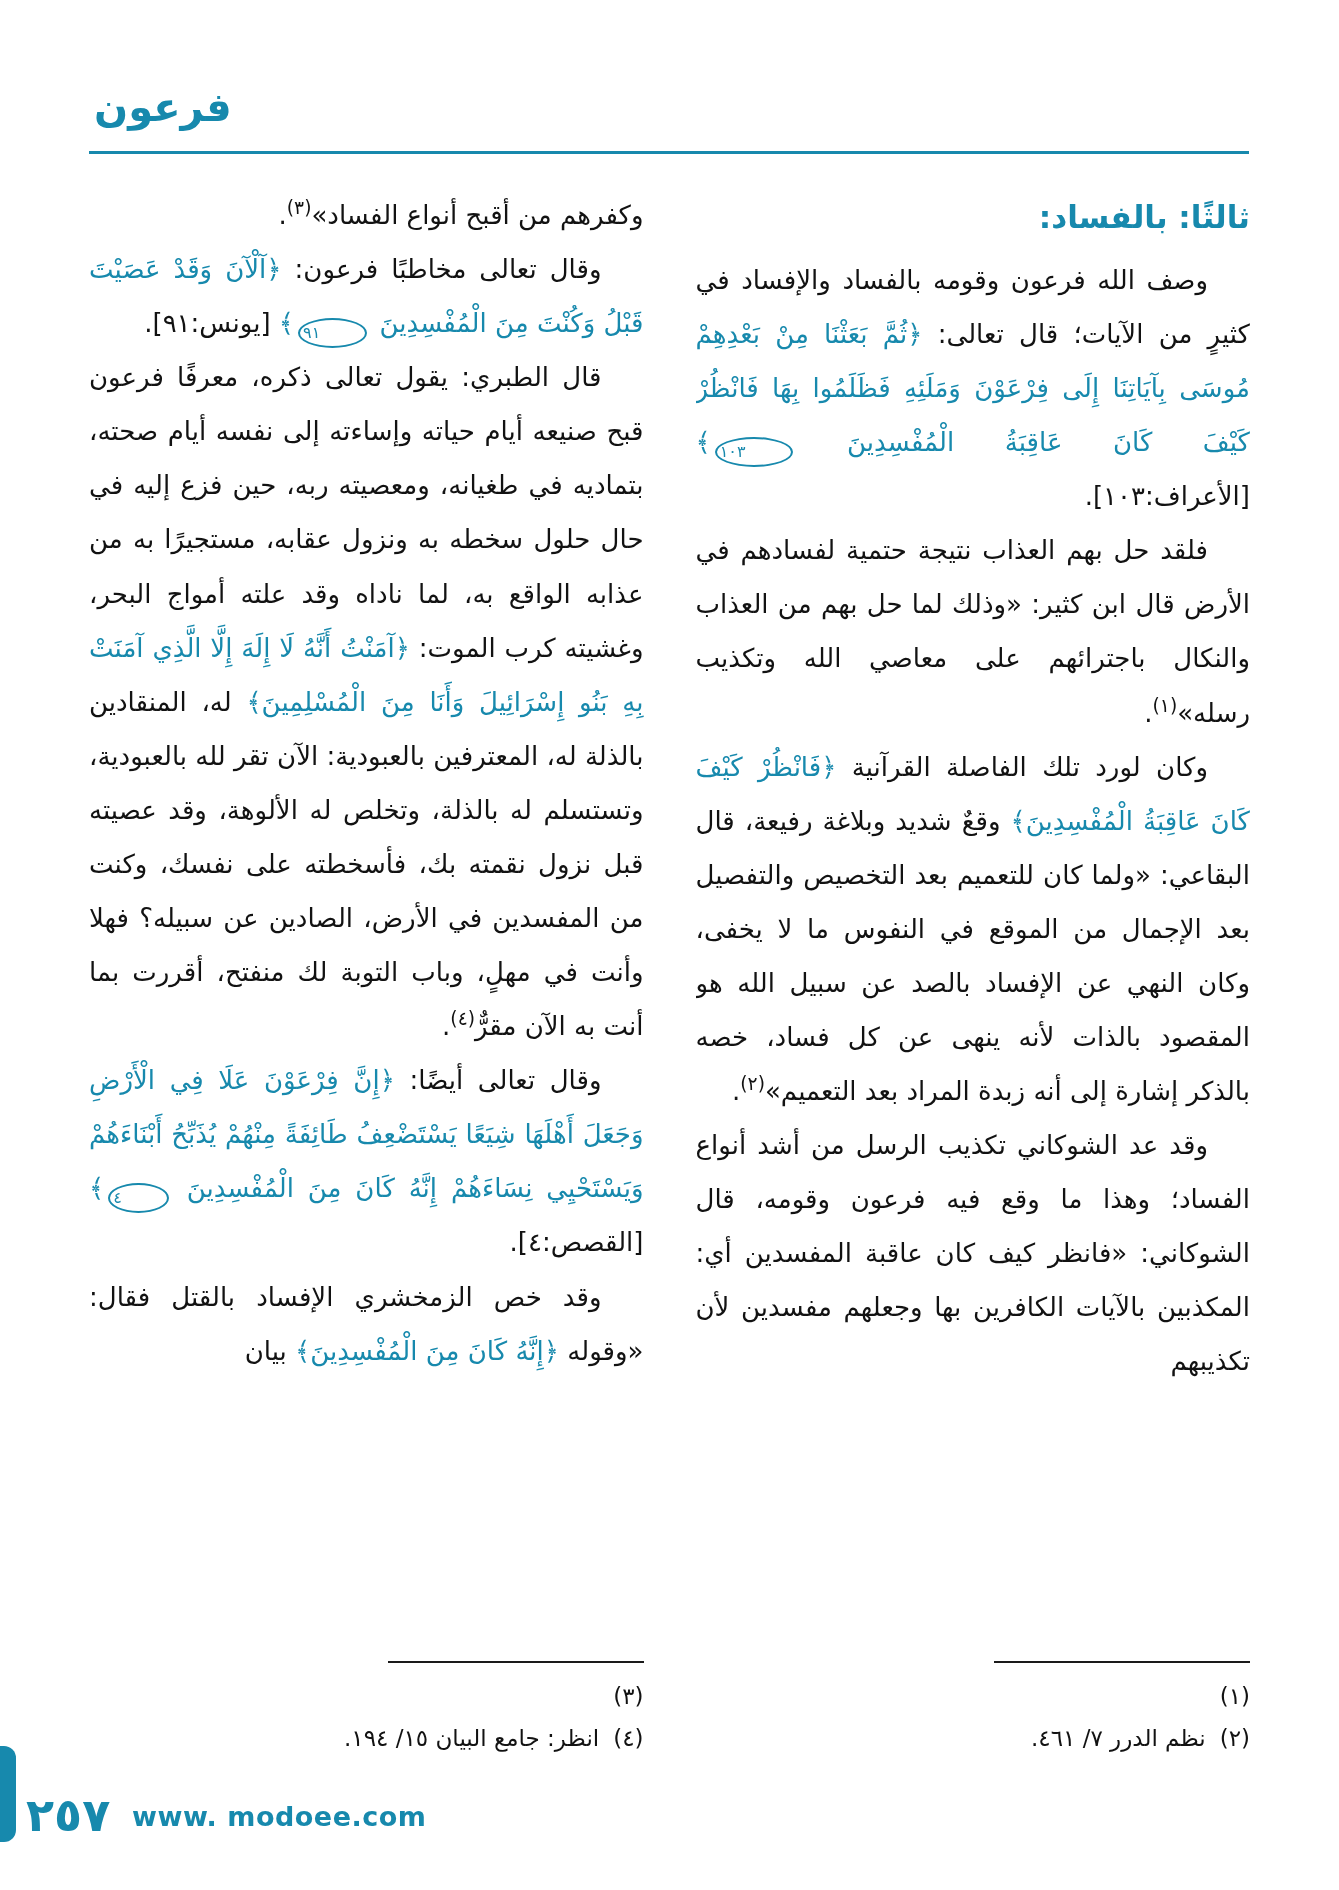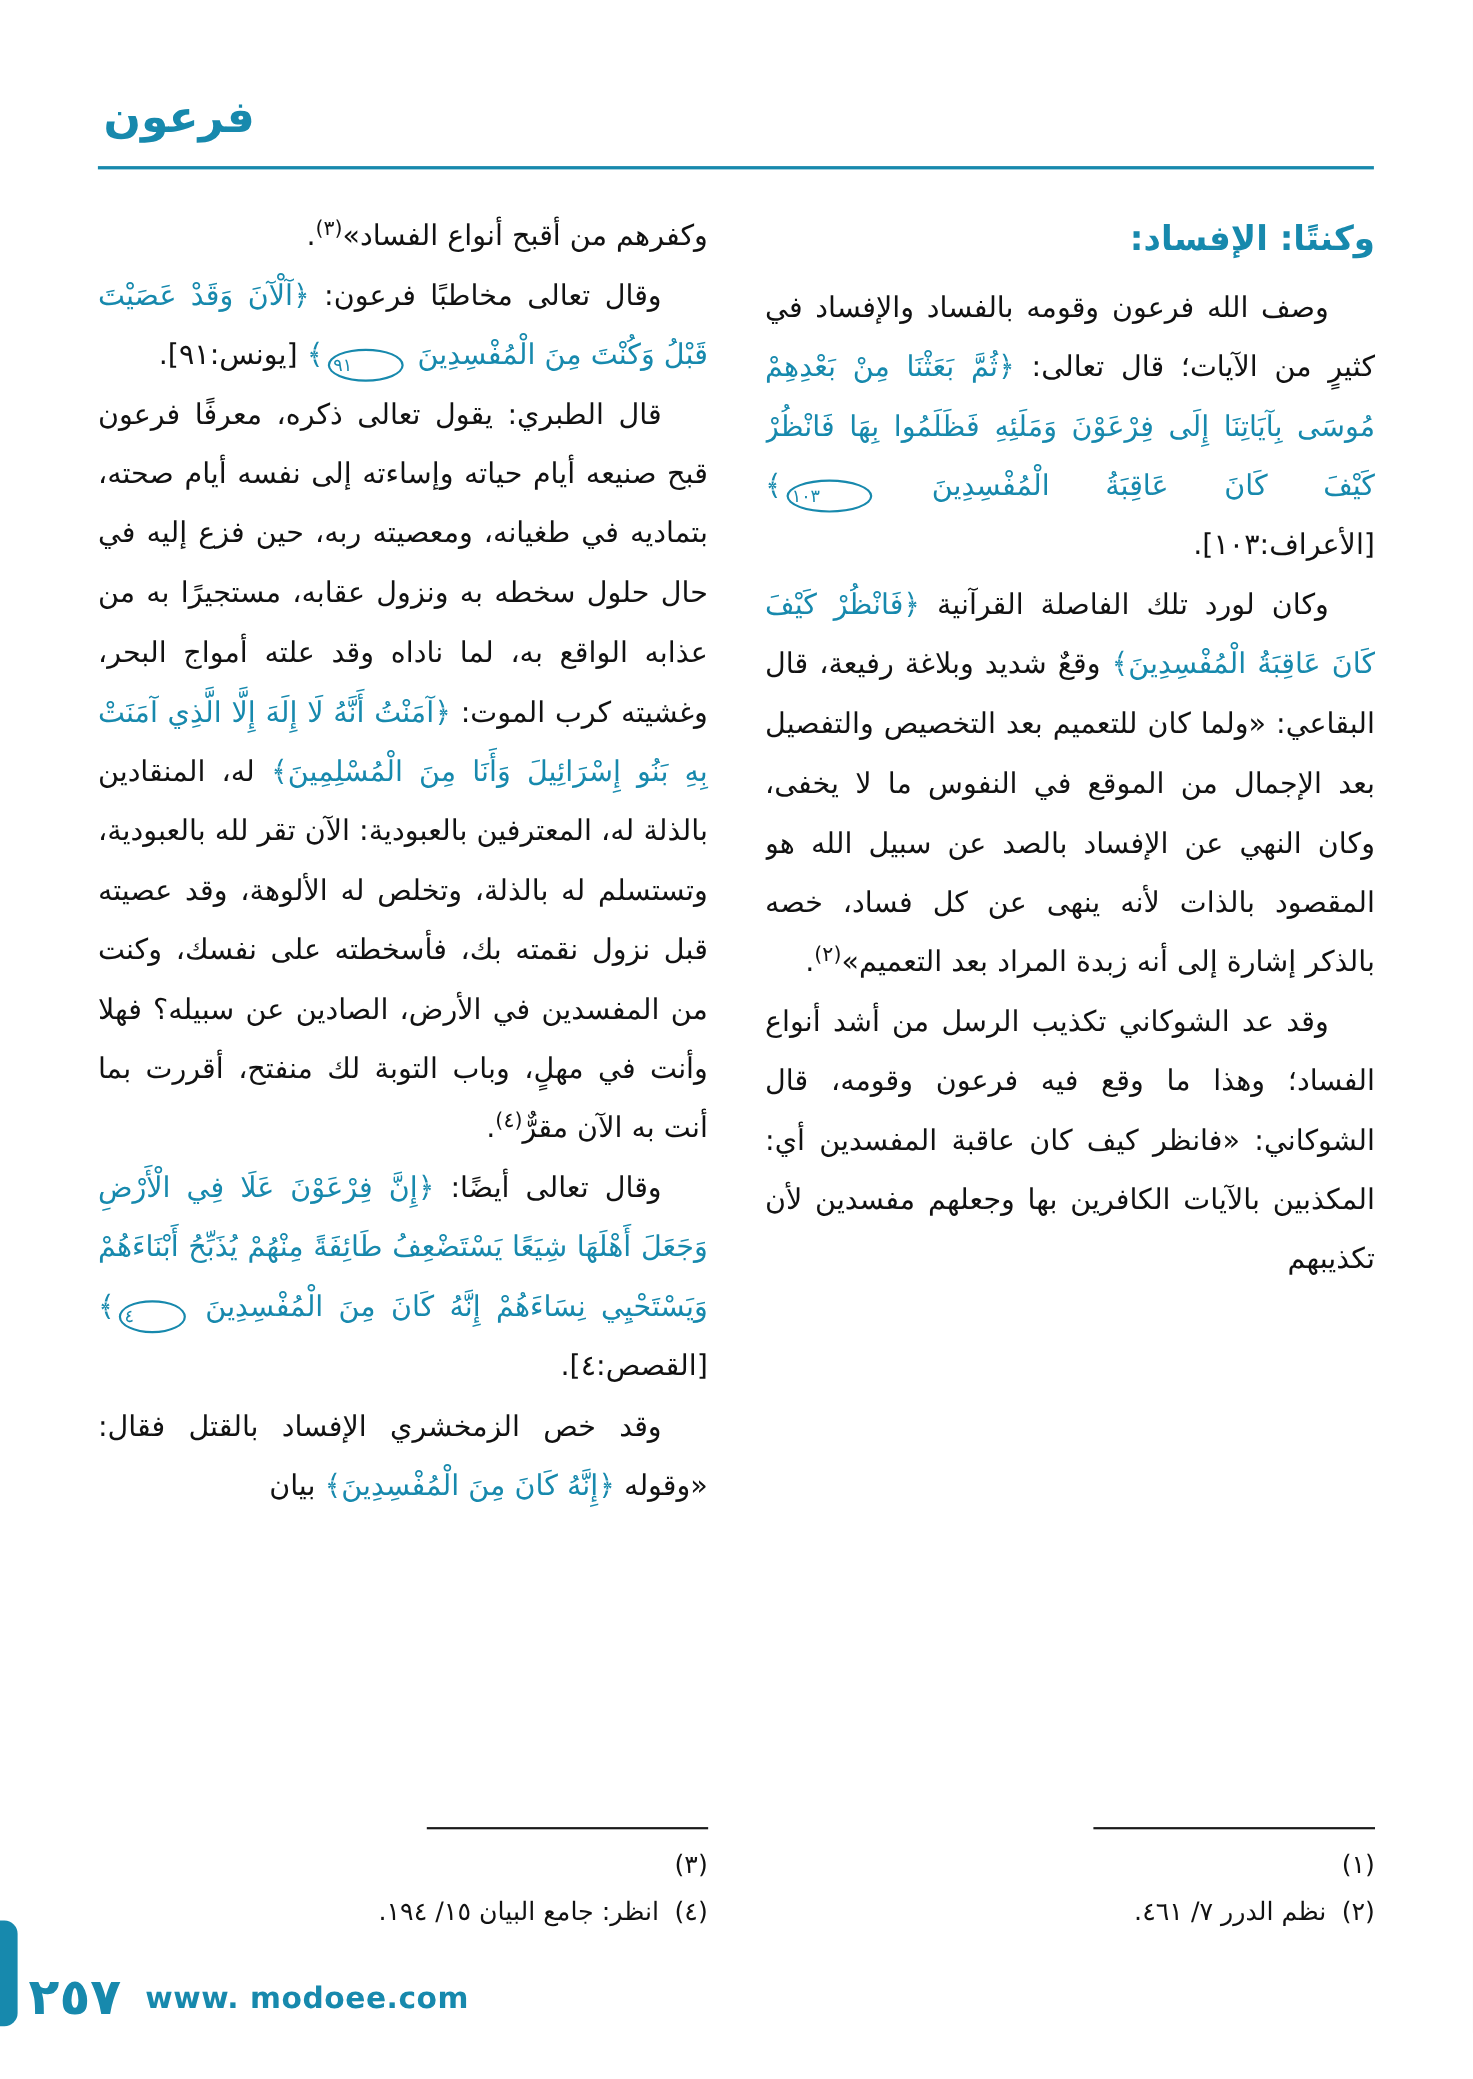--- a/index.html
+++ b/index.html
@@ -131,23 +131,24 @@
 
 <div class="page">
 
   <div class="header-title">فرعون</div>
   <div class="header-rule"></div>
 
   <div class="content">
 
     <div class="col">
       <div class="col-main">
-        <h2 class="section-heading">وكنتًا: الإفساد:</h2>
+        <h2 class="section-heading">ثالثًا: بالفساد:</h2>
         <div>
             <p class="para indent"><span class="run-n">وصف الله فرعون وقومه بالفساد والإفساد في كثيرٍ من الآيات؛ قال تعالى: </span><span class="run-q">﴿ثُمَّ بَعَثْنَا مِنْ بَعْدِهِمْ مُوسَى بِآيَاتِنَا إِلَى فِرْعَوْنَ وَمَلَئِهِ فَظَلَمُوا بِهَا فَانْظُرْ كَيْفَ كَانَ عَاقِبَةُ الْمُفْسِدِينَ </span><span class="ayah-num">١٠٣</span><span class="run-q">﴾</span><span class="run-r"> [الأعراف:١٠٣].</span></p>
+            <p class="para indent"><span class="run-n">فلقد حل بهم العذاب نتيجة حتمية لفسادهم في الأرض قال ابن كثير: «وذلك لما حل بهم من العذاب والنكال باجترائهم على معاصي الله وتكذيب رسله»</span><span class="run-f">(١)</span><span class="run-n">.</span></p>
             <p class="para indent"><span class="run-n">وكان لورد تلك الفاصلة القرآنية </span><span class="run-q">﴿فَانْظُرْ كَيْفَ كَانَ عَاقِبَةُ الْمُفْسِدِينَ﴾</span><span class="run-n"> وقعٌ شديد وبلاغة رفيعة، قال البقاعي: «ولما كان للتعميم بعد التخصيص والتفصيل بعد الإجمال من الموقع في النفوس ما لا يخفى، وكان النهي عن الإفساد بالصد عن سبيل الله هو المقصود بالذات لأنه ينهى عن كل فساد، خصه بالذكر إشارة إلى أنه زبدة المراد بعد التعميم»</span><span class="run-f">(٢)</span><span class="run-n">.</span></p>
             <p class="para indent"><span class="run-n">وقد عد الشوكاني تكذيب الرسل من أشد أنواع الفساد؛ وهذا ما وقع فيه فرعون وقومه، قال الشوكاني: «فانظر كيف كان عاقبة المفسدين أي: المكذبين بالآيات الكافرين بها وجعلهم مفسدين لأن تكذيبهم</span></p>
           </div>
       </div>
       <div class="footnotes">
         <div class="fn-sep"></div>
         <div>
             <div class="footnote">
               <span class="fn-num">(١)</span>
             </div>

